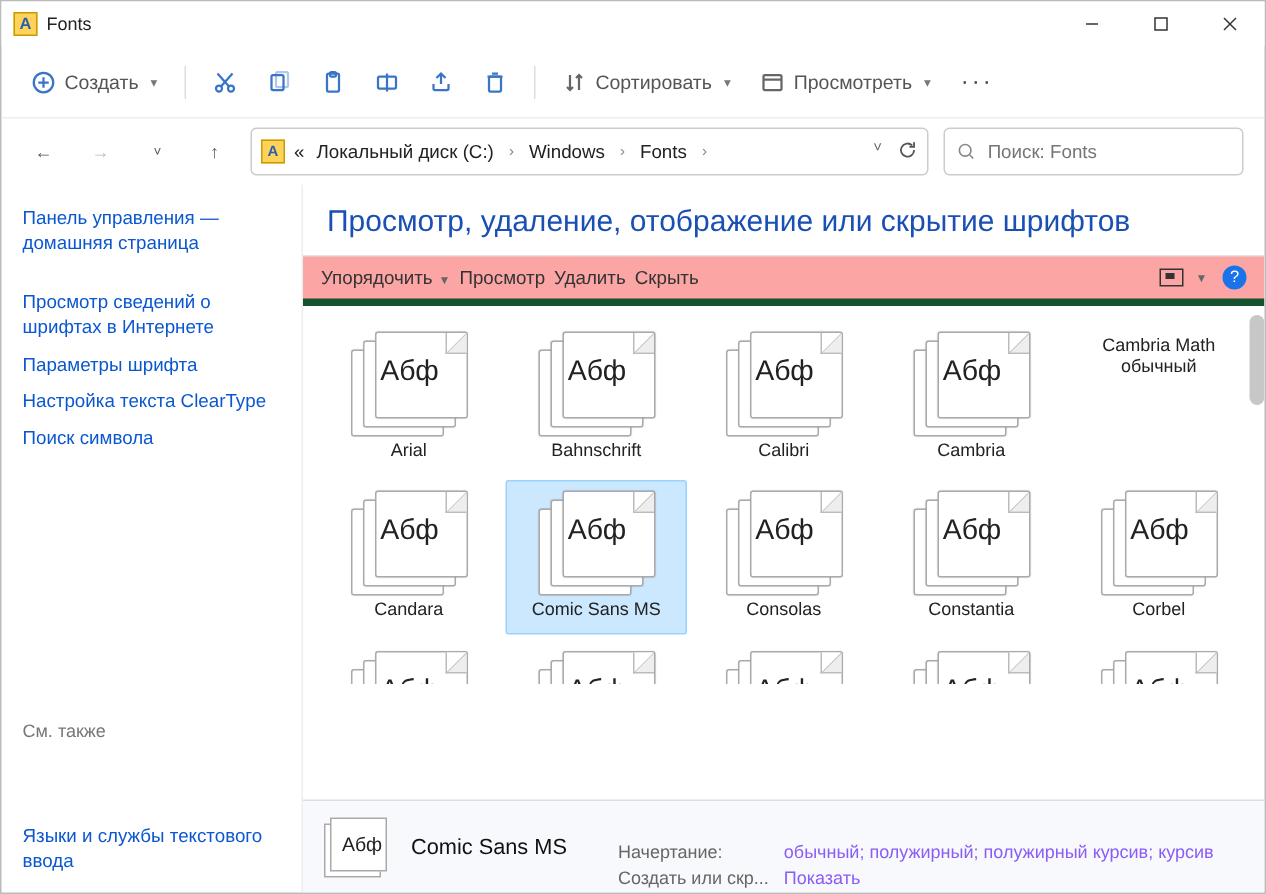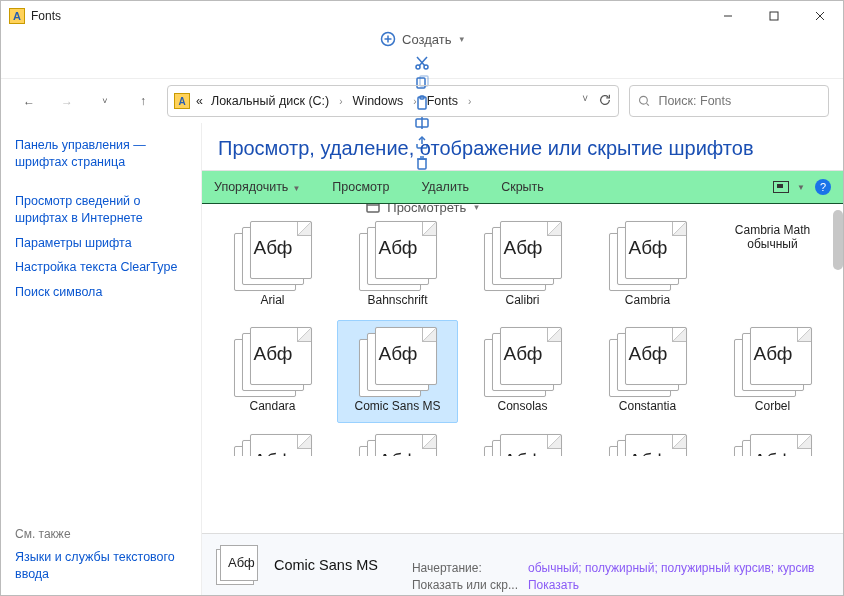--- a/index.html
+++ b/index.html
@@ -3,45 +3,45 @@
 <meta charset="utf-8">
 <style>
   * { box-sizing: border-box; margin: 0; padding: 0; font-family: "Segoe UI", Tahoma, sans-serif; }
   body { background: #fff; width: 844px; height: 596px; overflow: hidden; font-size: 12px; color: #222; }
   .window { width: 844px; height: 596px; display: flex; flex-direction: column; border: 1px solid #bbb; }
   .titlebar { height: 30px; display: flex; align-items: center; padding-left: 8px; background: #fff; }
   .titlebar .icon-box { width:16px; height:16px; background:#ffd25a; border:1px solid #c99a00; display:flex; align-items:center; justify-content:center; font-size:11px; font-weight:bold; color:#2a5fb0; margin-right:6px;}
   .titlebar .title { font-size: 12px; }
   .titlebar .spacer { flex: 1; }
   .winbtn { width: 46px; height: 30px; display: flex; align-items: center; justify-content: center; font-size: 10px; color:#333; }
-  .toolbar { height: 48px; display: flex; align-items: center; padding: 0 12px; gap: 4px; border-bottom: 1px solid #eee; flex-direction: column; }
+  .toolbar { height: 48px; display: flex; align-items: center; padding: 0 12px; gap: 4px; border-bottom: 1px solid #eee; }
   .tbtn { height: 32px; display: flex; align-items: center; gap:6px; padding: 0 8px; border-radius:4px; color:#555; font-size:13px;}
   .tbtn svg { width:16px; height:16px; stroke:#3875c9; fill:none; stroke-width:1.5;}
   .tbtn.gray svg { stroke:#666; }
   .tbtn .chev { font-size:9px; color:#777; margin-left:2px;}
   .vsep { width:1px; height:22px; background:#ddd; margin:0 6px;}
   .dots { font-size:16px; letter-spacing:2px; color:#444; padding:0 8px;}
   .navrow { height: 44px; display:flex; align-items:center; padding:0 14px; gap:10px; }
   .navarrow { width:28px; height:28px; display:flex; align-items:center; justify-content:center; color:#555;}
   .navarrow.disabled { color:#bbb;}
   .addrbar { flex:1; height:32px; border:1px solid #ccc; border-radius:4px; display:flex; align-items:center; padding:0 6px; gap:4px; font-size:12.5px;}
   .addrbar .icon-box { width:16px; height:16px; background:#ffd25a; border:1px solid #c99a00; display:flex; align-items:center; justify-content:center; font-size:10px; font-weight:bold; color:#2a5fb0;}
   .crumb { padding:2px 2px; color:#222;}
   .crumbsep { color:#888; font-size:10px; padding:0 4px;}
   .addrbar .flexend { margin-left:auto; display:flex; gap:10px; color:#666;}
   .searchbox { width:200px; height:32px; border:1px solid #ccc; border-radius:4px; display:flex; align-items:center; padding:0 8px; gap:8px; color:#888;}
   .searchbox input { border:none; outline:none; font-size:12.5px; width:100%; color:#0f172a;}
   .body { flex:1; display:flex; overflow:hidden;}
   .sidebar { width:200px; padding:14px 14px 8px 14px; display:flex; flex-direction:column; gap:8px; font-size:12.5px;}
   .sidebar a { color:#0b57d0; text-decoration:none; line-height:1.35;}
   .sidebar .muted { color:#777; margin-top:auto; font-size:12px;}
-  .sidebar .bottomlinks { margin-bottom:4px;}
+  .sidebar .bottomlinks { margin-bottom:4px;margin-top:47px;}
   .content { flex:1; display:flex; flex-direction:column; border-left:1px solid #eee; overflow:hidden;}
   .heading { padding:14px 16px 10px 16px; font-size:20px; color:#1a4fb3;}
-  .cmdbar { height:34px; border-top:1px solid #e3e3e3; border-bottom:1px solid #14532d; background:#86efac; display:flex; align-items:center; padding:0 12px; gap:32px; font-size:12.5px; color:#333;}
+  .cmdbar { height:34px; border-top:1px solid #e3e3e3; border-bottom:5px solid #14532d; background:#fca5a5; display:flex; align-items:center; padding:0 12px; gap:6px; font-size:12.5px; color:#333;}
   .cmdbar .chev { font-size:8px; color:#666; margin-left:4px;}
   .cmdbar .right { margin-left:auto; display:flex; align-items:center; gap:10px;}
   .viewicon { width:16px; height:12px; border:1.5px solid #333; position:relative;}
   .viewicon::after { content:""; position:absolute; left:3px; top:2px; width:6px; height:4px; background:#333;}
   .help { width:16px; height:16px; border-radius:50%; background:#1a73e8; color:#fff; font-size:11px; display:flex; align-items:center; justify-content:center;}
   .grid { flex:1; overflow:hidden; padding:10px 10px 0 10px; display:grid; grid-template-columns:repeat(5, 1fr); gap:4px 4px; align-content:start; position:relative;}
   .fontitem { display:flex; flex-direction:column; align-items:center; padding:6px 2px 8px 2px; border:1px solid transparent; border-radius:2px;}
   .fontitem.selected { background:#cce8ff; border-color:#99d1ff;}
   .stack { position:relative; width:78px; height:70px;}
   .page { position:absolute; width:62px; height:58px; background:#fff; border:1px solid #aaa; border-radius:2px; box-shadow:0 0 1px rgba(0,0,0,0.1);}
@@ -189,21 +189,21 @@
       <svg width="14" height="14" viewBox="0 0 16 16" fill="none" stroke="#888" stroke-width="1.4">
           <circle cx="7" cy="7" r="5"></circle>
           <line x1="11" y1="11" x2="14" y2="14"></line>
         </svg>
       <input placeholder="Поиск: Fonts" style="">
     </div>
   </div>
 
   <div class="body">
     <div class="sidebar">
-      <a href="#">Панель управления — шрифтах страница</a>
+      <a href="#">Панель управления — домашняя страница</a>
       <div style="height:6px"></div>
       <a href="#">Просмотр сведений о шрифтах в Интернете</a>
       <a href="#">Параметры шрифта</a>
       <a href="#">Настройка текста ClearType</a>
       <a href="#">Поиск символа</a>
       <div class="muted">См. также</div>
       <a href="#" class="bottomlinks">Языки и службы текстового ввода</a>
     </div>
 
     <div class="content">
@@ -447,19 +447,19 @@
           <div class="mpage" style="left:4px;top:2px;">
               <div class="ms">Абф</div>
             </div>
         </div>
         <div>
           <div class="name">Comic Sans MS</div>
         </div>
         <div class="meta">
           <span>Начертание:</span>
             <span class="val">обычный; полужирный; полужирный курсив; курсив</span>
-          <span>Показать или скр...</span>
+          <span>Создать или скр...</span>
             <span class="val">Показать</span>
         </div>
       </div>
     </div>
   </div>
 </div>
 
 </body></html>

